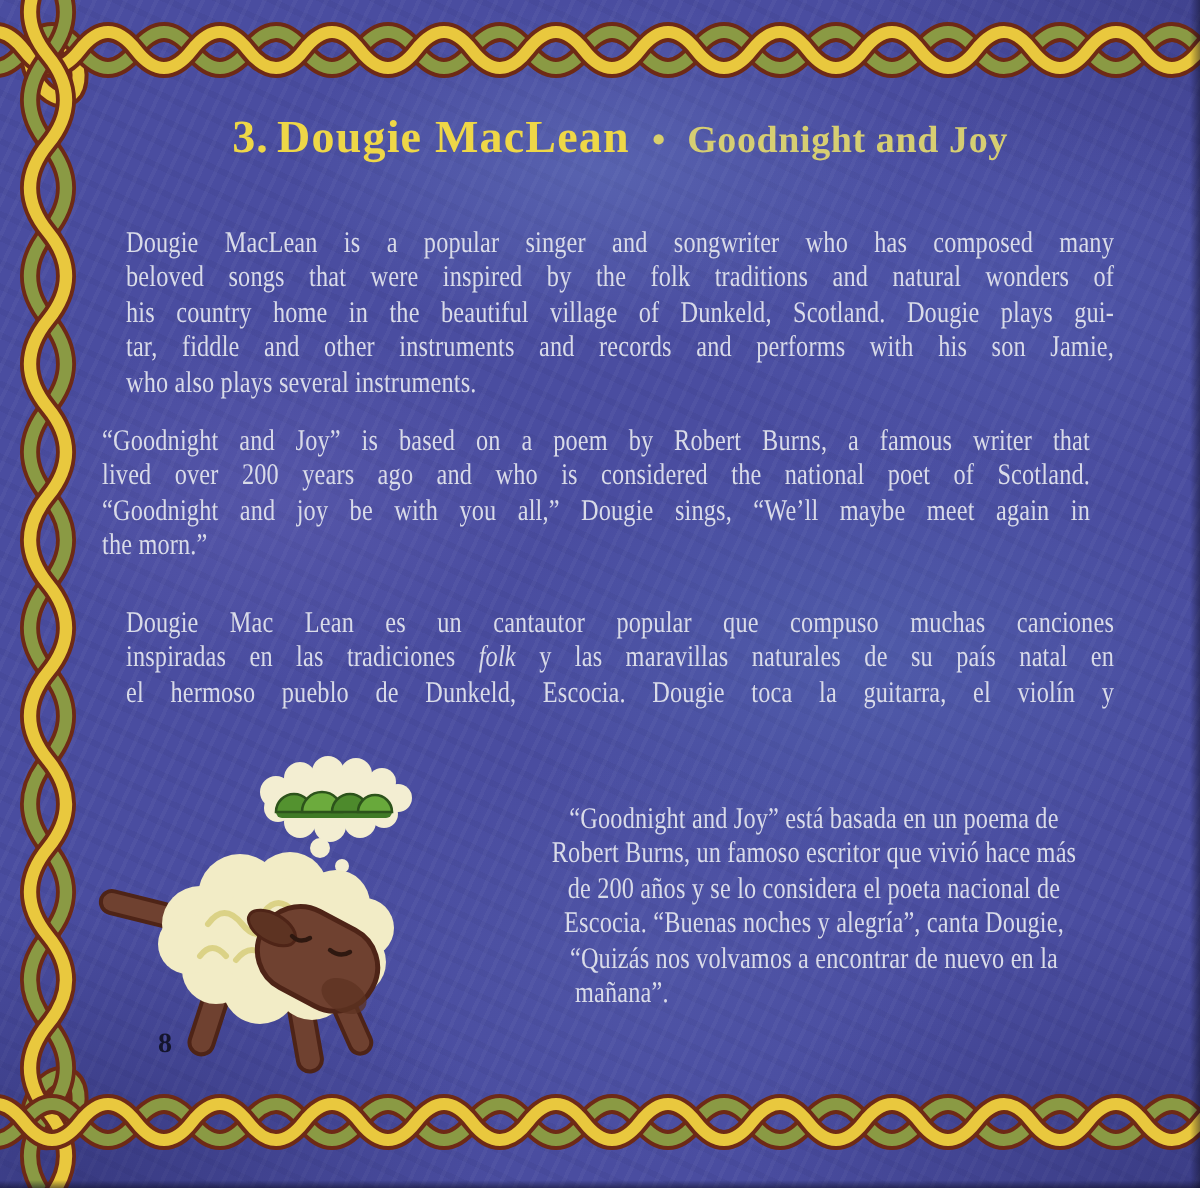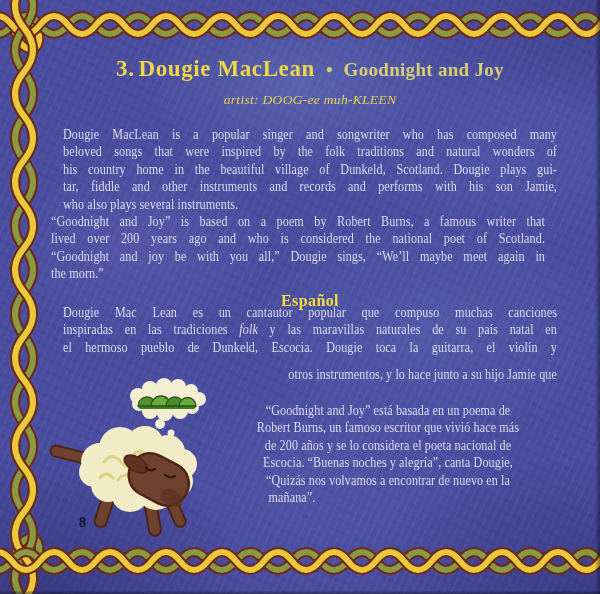--- a/index.html
+++ b/index.html
@@ -147,58 +147,51 @@
       </g>
     </g>
   </svg>
 
   <div class="title-block">
     <span class="tnum">3.</span>
     <span class="tartist">Dougie MacLean</span>
     <span class="tsep">•</span>
     <span class="tsong">Goodnight and Joy</span>
   </div>
-  <div class="pron">artist: DOOG-ee muh-KLEEN</div>
-
-  <div class="tblock" style="left:63px;top:126px;width:494px">
+
+  <div class="tblock" style="left:63px;top:114px;width:494px">
     <div class="scale">
       <div class="ln">Dougie MacLean is a popular singer and songwriter who has composed many</div>
       <div class="ln">beloved songs that were inspired by the folk traditions and natural wonders of</div>
       <div class="ln">his country home in the beautiful village of Dunkeld, Scotland. Dougie plays gui-</div>
       <div class="ln">tar, fiddle and other instruments and records and performs with his son Jamie,</div>
       <div class="ln last">who also plays several instruments.</div>
     </div>
   </div>
 
   <div class="tblock" style="left:51px;top:213px;width:494px">
     <div class="scale">
       <div class="ln">“Goodnight and Joy” is based on a poem by Robert Burns, a famous writer that</div>
       <div class="ln">lived over 200 years ago and who is considered the national poet of Scotland.</div>
       <div class="ln">“Goodnight and joy be with you all,” Dougie sings, “We’ll maybe meet again in</div>
       <div class="ln last">the morn.”</div>
     </div>
   </div>
 
-  <div class="esphead">Español</div>
 
   <div class="tblock" style="left:63px;top:304px;width:494px">
     <div class="scale">
       <div class="ln">Dougie Mac Lean es un cantautor popular que compuso muchas canciones</div>
       <div class="ln"><span>inspiradas en las tradiciones </span><span class="it">folk</span><span> y las maravillas naturales de su país natal en</span></div>
       <div class="ln">el hermoso pueblo de Dunkeld, Escocia. Dougie toca la guitarra, el violín y</div>
     </div>
   </div>
 
-  <div class="tblock right" style="left:190px;top:366px;width:367px">
-    <div class="scale">
-      <div class="ln">otros instrumentos, y lo hace junto a su hijo Jamie que</div>
-    </div>
-  </div>
-
-  <div class="tblock center" style="left:228px;top:402px;width:320px">
+
+  <div class="tblock center" style="left:247px;top:402px;width:320px">
     <div class="scale">
       <div class="ln">“Goodnight and Joy” está basada en un poema de</div>
       <div class="ln">Robert Burns, un famoso escritor que vivió hace más</div>
       <div class="ln">de 200 años y se lo considera el poeta nacional de</div>
       <div class="ln">Escocia. “Buenas noches y alegría”, canta Dougie,</div>
       <div class="ln">“Quizás nos volvamos a encontrar de nuevo en la</div>
       <div class="ln indented">mañana”.</div>
     </div>
   </div>
 

